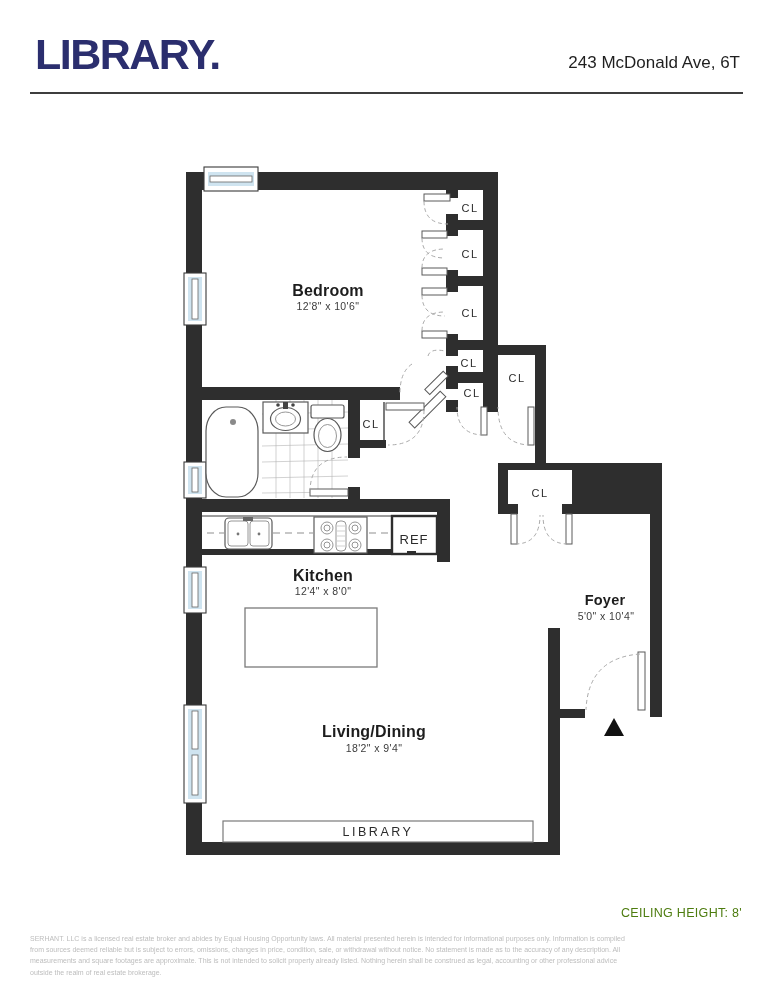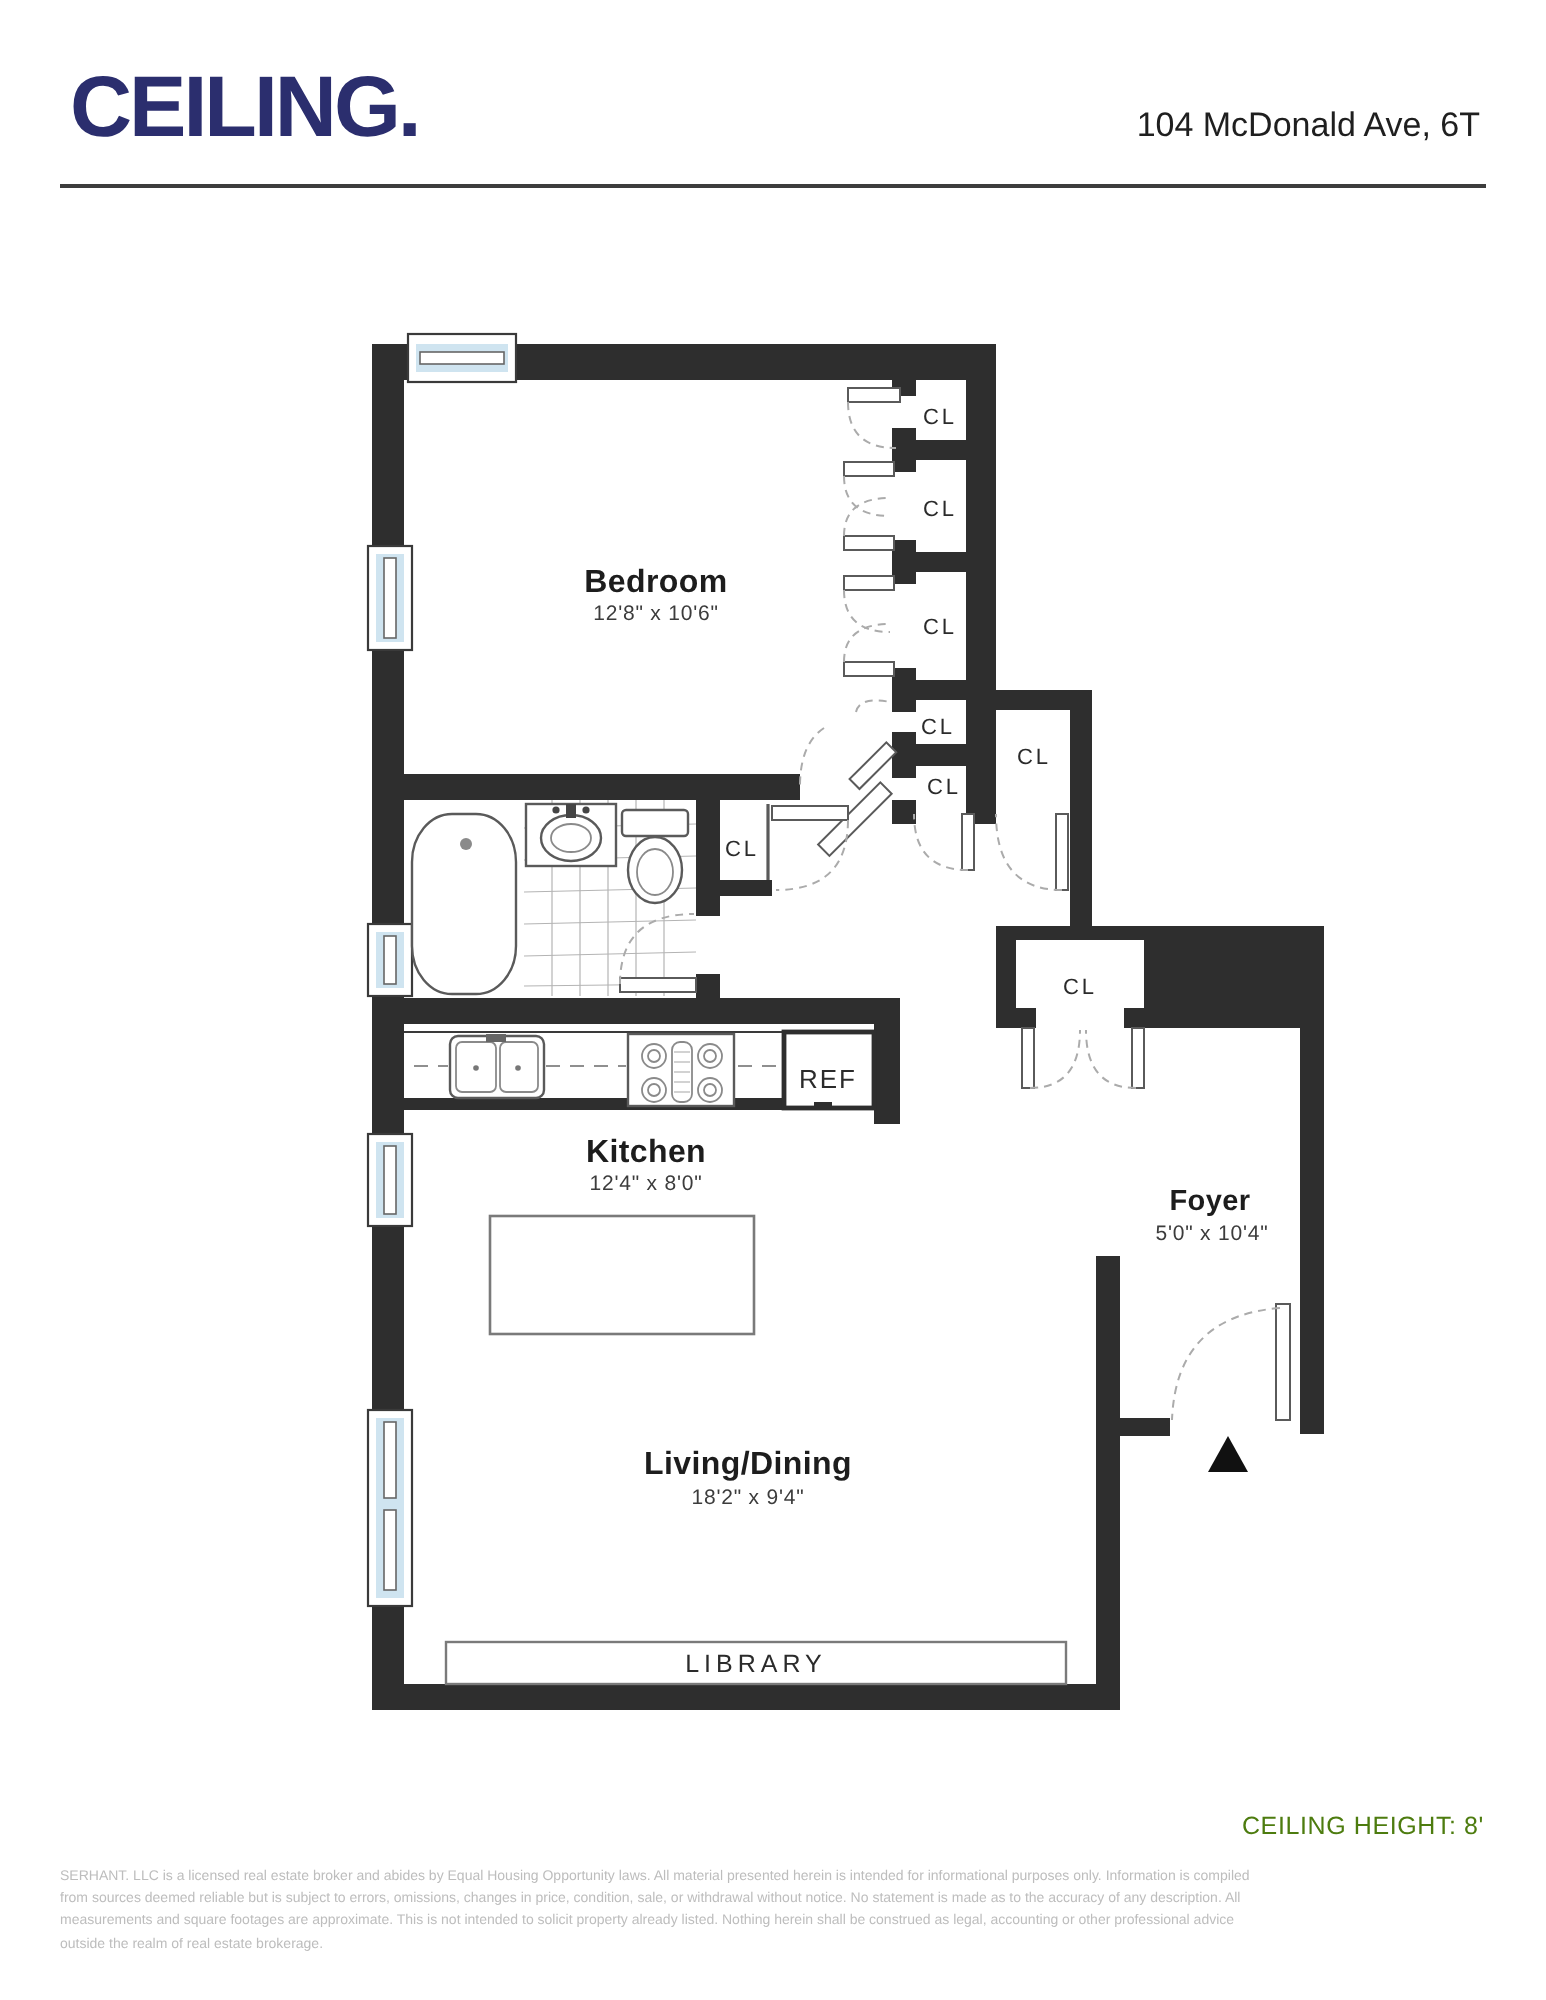--- a/index.html
+++ b/index.html
@@ -35,22 +35,22 @@
   .ref{font-size:13px;fill:#2b2b2b;letter-spacing:1px;}
   .library{font-size:12.5px;fill:#2b2b2b;letter-spacing:2.5px;}
   .counterline{stroke:#3a3a3a;stroke-width:1;}
   .dashline{stroke:#8f8f8f;stroke-width:1;stroke-dasharray:7 5;}
 </style>
 </head>
 <body>
 
 <div id="page">
 
-  <div id="logo">CEILING.</div>
-  <div id="address">104 McDonald Ave, 6T</div>
+  <div id="logo">LIBRARY.</div>
+  <div id="address">243 McDonald Ave, 6T</div>
   <div id="header-rule"></div>
 
   <svg id="plan" width="773" height="1000" viewBox="0 0 773 1000" xmlns="http://www.w3.org/2000/svg">
 
     <g>
       <rect class="wall" x="186" y="172" width="16" height="683"></rect>
       <rect class="wall" x="186" y="172" width="312" height="18"></rect>
       <rect class="wall" x="483" y="190" width="15" height="222"></rect>
       <rect class="wall" x="446" y="220" width="37" height="10"></rect>
       <rect class="wall" x="446" y="276" width="37" height="10"></rect>

